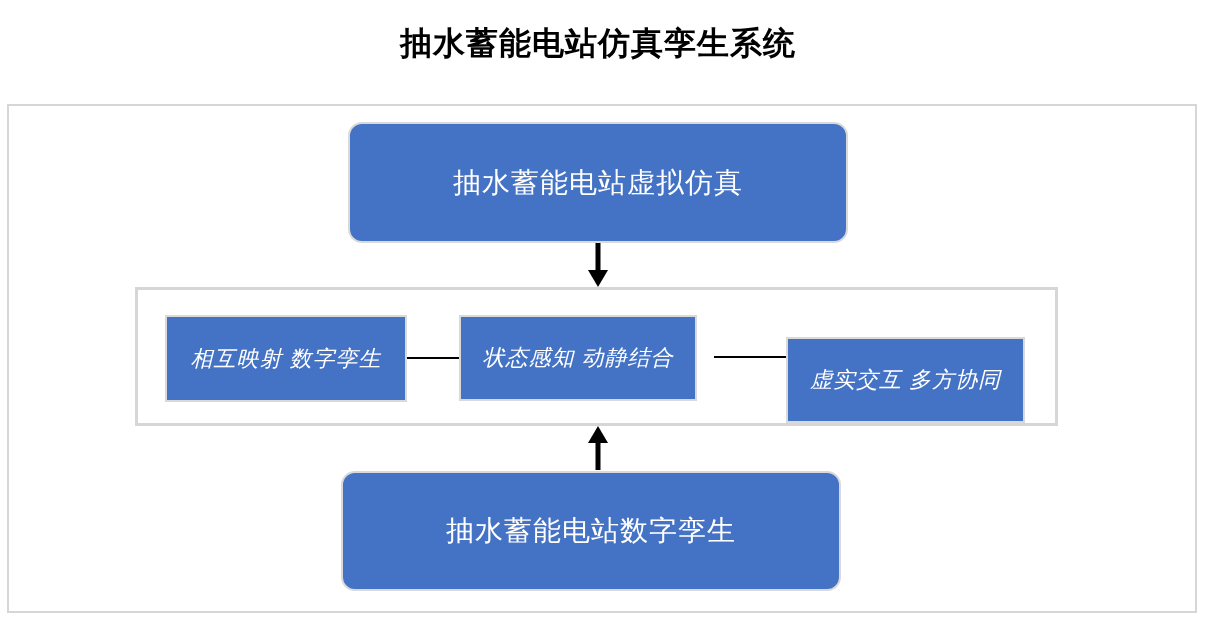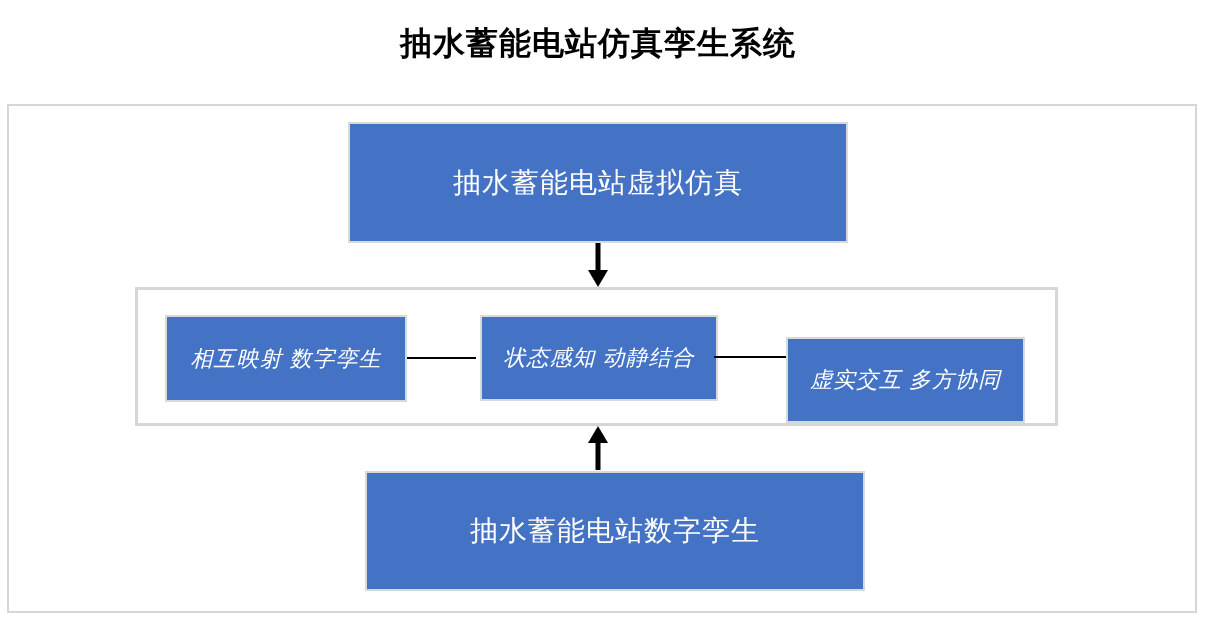--- a/index.html
+++ b/index.html
@@ -43,38 +43,39 @@
     box-sizing: border-box;
     color: var(--box-text, #ffffff);
     display: flex;
     align-items: center;
     justify-content: center;
     text-align: center;
     letter-spacing: 1px;
   }
   .box-large {
     font-size: 28px;
+    border-radius: 14px;
   }
   .box-small {
     font-size: 22px;
     font-style: italic;
   }
   .top-box    { left: 348px; top: 122px; width: 500px; height: 121px; }
-  .bottom-box { left: 365px; top: 471px; width: 500px; height: 120px; }
+  .bottom-box { left: 341px; top: 471px; width: 500px; height: 120px; }
   .inner-frame {
     position: absolute;
     left: 135px;
     top: 287px;
     width: 923px;
     height: 139px;
     border: 3px solid var(--frame-border, #d9d9d9);
     box-sizing: border-box;
   }
   .feature-box-1 { left: 165px; top: 315px; width: 242px; height: 87px; }
-  .feature-box-2 { left: 480px; top: 315px; width: 238px; height: 86px; }
+  .feature-box-2 { left: 459px; top: 315px; width: 238px; height: 86px; }
   .feature-box-3 { left: 786px; top: 314px; width: 239px; height: 86px; margin-top: 23px; }
   .connector {
     position: absolute;
     height: 2px;
     background: var(--arrow-color, #000000);
   }
   .connector-1 { left: 407px; top: 357px; width: 69px; }
   .connector-2 { left: 714px; top: 356px; width: 72px; }
   .arrow {
     position: absolute;

